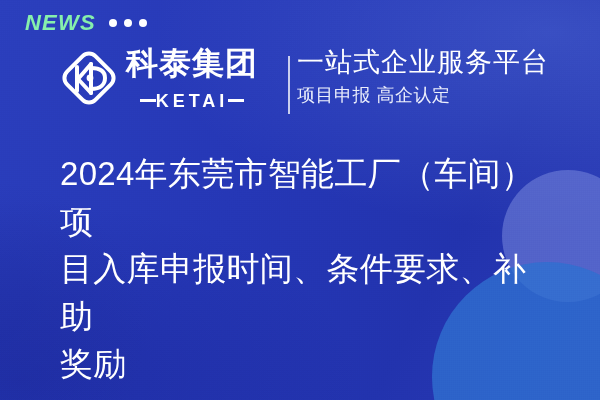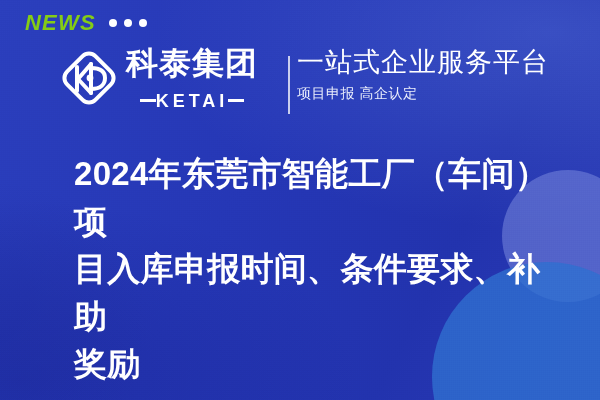--- a/index.html
+++ b/index.html
@@ -64,21 +64,21 @@
   .news-row {
     position: absolute;
     left: 25px;
     top: 12px;
     display: flex;
     align-items: center;
     gap: 13px;
     z-index: 5;
   }
   .news-label {
-    color: #84cc16;
+    color: #86efac;
     font-size: 22px;
     font-weight: bold;
     font-style: italic;
     letter-spacing: 1.2px;
     line-height: 1;
   }
   .news-dots {
     display: flex;
     align-items: center;
     gap: 7px;
@@ -161,36 +161,36 @@
   }
   .slogan-main {
     color: #ffffff;
     font-size: 27px;
     letter-spacing: 1px;
     line-height: 1.15;
     white-space: nowrap;
   }
   .slogan-sub {
     color: #eceffc;
-    font-size: 14px;
+    font-size: 18px;
     letter-spacing: .5px;
     line-height: 1.2;
     margin-top: 7px;
     white-space: nowrap;
   }
 
   
   .headline {
     position: absolute;
-    left: 74px;
+    left: 60px;
     top: 150px;
     width: 498px;
     color: #ffffff;
     font-size: 33px;
-    font-weight: bold;
+    font-weight: normal;
     line-height: 1.44;
     letter-spacing: .3px;
     z-index: 6;
   }
   .headline span { display: block; }
 </style>
 </head>
 <body>
 
 <div id="banner">

